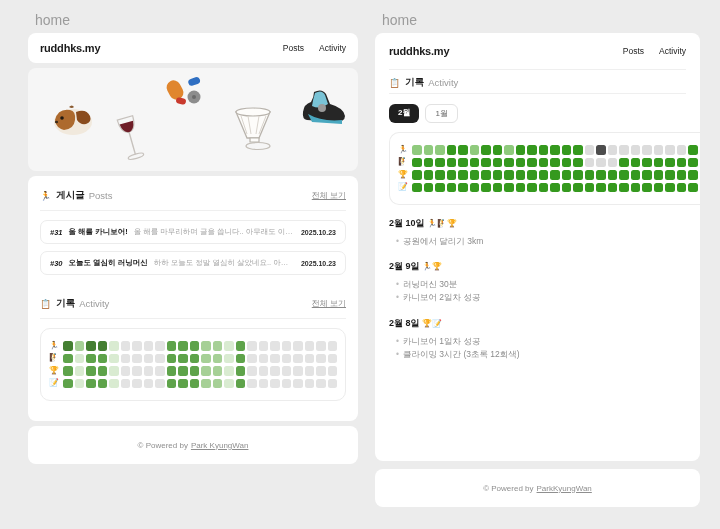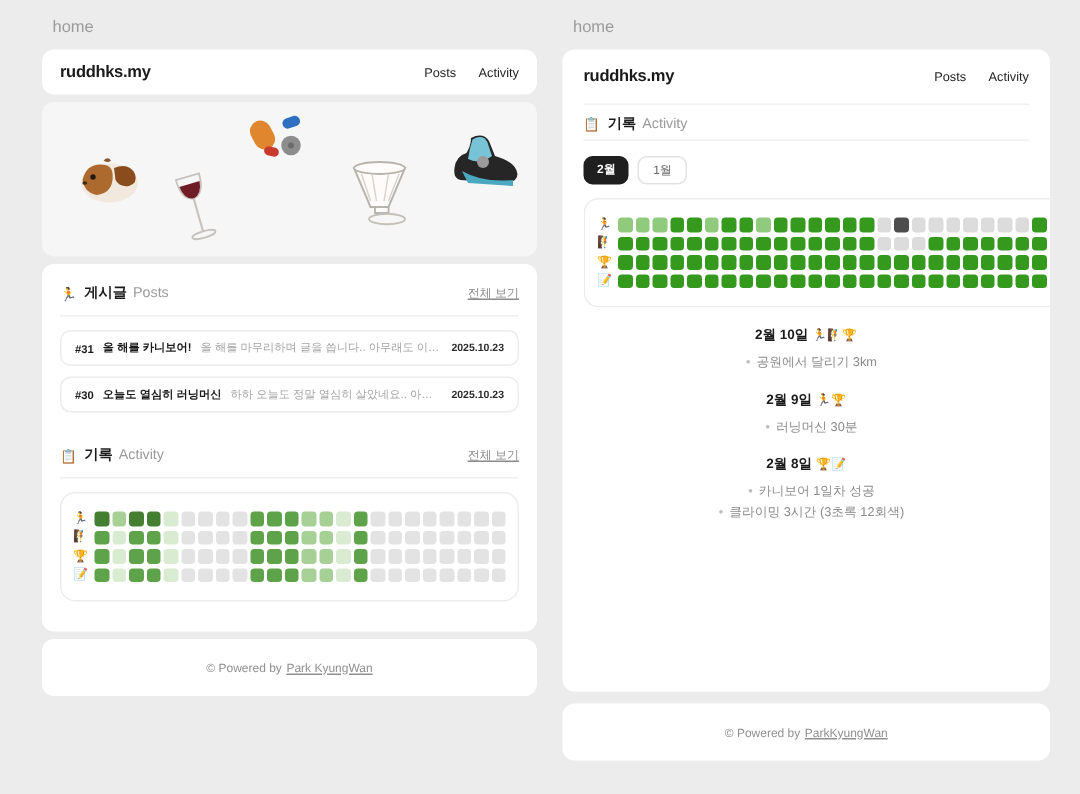--- a/index.html
+++ b/index.html
@@ -1,40 +1,40 @@
 <!DOCTYPE html>
 <html><head>
 <meta charset="utf-8">
 <style>
   * { margin:0; padding:0; box-sizing:border-box; }
   html,body { width:720px; height:529px; overflow:hidden; }
   body { background:#ececec; font-family:"Liberation Sans", sans-serif; color:#1a1a1a; position:relative; }
   .col { position:absolute; top:12px; }
   .col-left  { left:28px;  width:330px; }
   .col-right { left:375px; width:325px; }
-  .home-label { font-size:11px; color:#9b9b9b; padding-left:7px; height:15px; }
+  .home-label { font-size:14px; color:#9b9b9b; padding-left:7px; height:15px; }
   .card { background:#fff; border-radius:8px; }
   
   .hdr { margin-top:6px; height:30px; display:flex; align-items:center; justify-content:space-between; padding:0 12px; }
   .site-title { font-size:11px; font-weight:bold; letter-spacing:-0.2px; }
   .nav { display:flex; gap:15px; }
   .nav a { font-size:8.5px; color:#222; text-decoration:none; cursor:pointer; }
   
   .hero { margin-top:5px; height:103px; background:#f6f6f6; position:relative; overflow:hidden; }
   .hero svg { position:absolute; }
   
   .main-left { margin-top:5px; padding:12px; height:245px; }
   .sec-head { display:flex; align-items:center; height:15px; }
   .sec-icon { font-size:9px; margin-right:5px; }
   .sec-ko { font-size:9.5px; font-weight:bold; }
   .sec-en { font-size:9.5px; color:#9a9a9a; margin-left:4px; }
   .view-all { margin-left:auto; font-size:8px; color:#8a8a8a; text-decoration:underline; cursor:pointer; }
   .divider { border:none; border-top:1px solid #efefef; margin:7px 0 9px; }
   .post-row { display:flex; align-items:center; gap:6px; border:1px solid #ececec; border-radius:7px; height:24px; padding:0 9px; margin-bottom:7px; overflow:hidden; cursor:pointer; background:#fff; }
-  .post-num { font-size:7.5px; font-weight:bold; white-space:nowrap; }
+  .post-num { font-size:7.5px; font-weight:bold; white-space:nowrap;font-style:italic; }
   .post-title { font-size:7.5px; font-weight:bold; white-space:nowrap; }
   .post-excerpt { font-size:7.5px; color:#a3a3a3; white-space:nowrap; overflow:hidden; text-overflow:ellipsis; flex:1; }
   .post-date { font-size:7px; font-weight:bold; color:#2a2a2a; white-space:nowrap; }
   .act-gap { height:14px; }
   
   .grid-card { border:1px solid #ececec; border-radius:10px; padding:9px 8px; margin-top:2px; overflow:hidden; background:#fff; }
   .grid-row { display:flex; align-items:center; height:9.5px; margin:3px 0; white-space:nowrap; }
   .grid-icon { width:14px; font-size:8px; line-height:1; flex:0 0 14px; }
   .sq { width:9.5px; height:9.5px; border-radius:2.5px; margin-right:2px; flex:0 0 9.5px; }
   
@@ -45,21 +45,21 @@
   .hdr-r { height:36px; display:flex; align-items:center; justify-content:space-between; padding:0 14px; }
   .r-sec { padding:10px 14px 0; }
   .r-div { border:none; border-top:1px solid #efefef; margin:8px 14px 0; }
   .pills { display:flex; gap:6px; padding:10px 14px 0; }
   .pill { font-size:8px; padding:3px 9px; border-radius:6px; cursor:pointer; }
   .pill.active { background:#1f1f1f; color:#fff; font-weight:bold; }
   .pill.inactive { background:#fff; color:#666; border:1px solid #e2e2e2; }
   .grid-wrap-r { margin:9px 0 0 14px; }
   .grid-card-r { border:1px solid #ececec; border-radius:10px 0 0 10px; border-right:none; padding:9px 0 9px 8px; overflow:hidden; background:#fff; }
   .entries { padding:12px 14px 0; }
-  .entry { margin-bottom:12px;text-align:center; }
+  .entry { margin-bottom:12px; }
   .entry-head { font-size:9px; font-weight:bold; margin-bottom:5px; }
   .entry-emojis { font-size:8px; margin-left:3px; }
   .bullet-line { font-size:8.5px; color:#8b8b8b; line-height:1.55; padding-left:7px; }
   .bullet-dot { color:#bdbdbd; margin-right:4px; }
 </style>
 </head>
 <body>
 
 <div class="col col-left">
   <div class="home-label">home</div>
@@ -398,20 +398,21 @@
         </div>
     </div>
     <div class="entries" id="entry-list">
         <div class="entry">
           <div class="entry-head">2월 10일<span class="entry-emojis">🏃🧗🏆</span></div>
           <div class="bullet-line"><span class="bullet-dot">•</span>공원에서 달리기 3km</div>
         </div>
         <div class="entry">
           <div class="entry-head">2월 9일<span class="entry-emojis">🏃🏆</span></div>
           <div class="bullet-line"><span class="bullet-dot">•</span>러닝머신 30분</div>
+          <div class="bullet-line"><span class="bullet-dot">•</span>카니보어 2일차 성공</div>
         </div>
         <div class="entry">
           <div class="entry-head">2월 8일<span class="entry-emojis">🏆📝</span></div>
           <div class="bullet-line"><span class="bullet-dot">•</span>카니보어 1일차 성공</div>
           <div class="bullet-line"><span class="bullet-dot">•</span>클라이밍 3시간 (3초록 12회색)</div>
         </div>
       </div>
   </div>
 
   <div class="card footer" style="margin-top:8px;">

